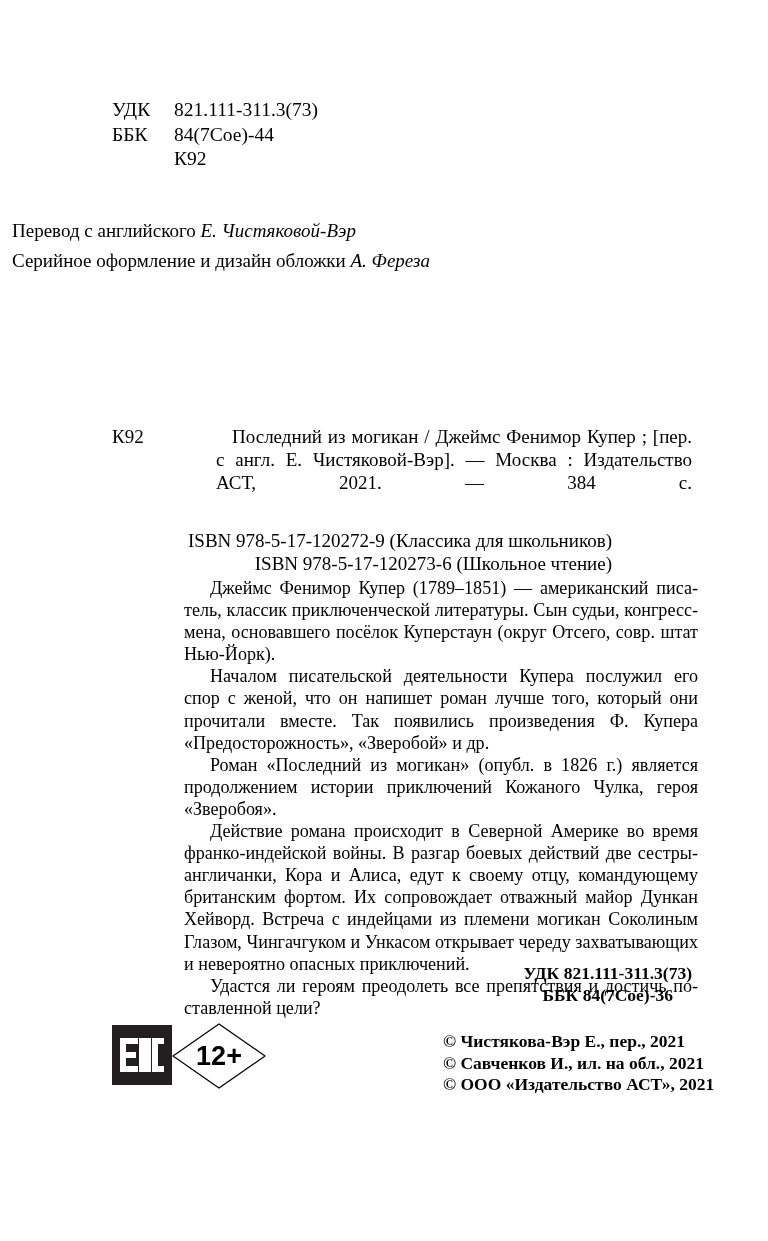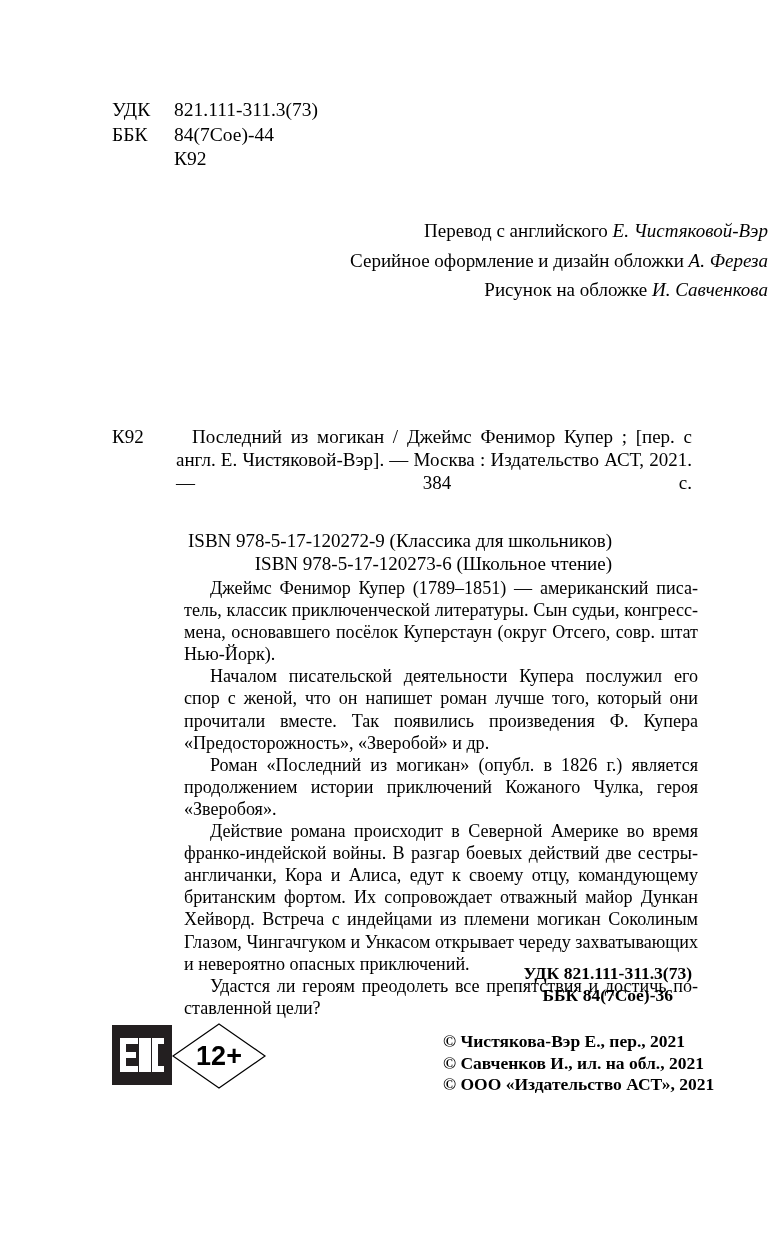--- a/index.html
+++ b/index.html
@@ -41,24 +41,24 @@
   .udc-value {
     flex: 0 0 auto;
   }
   .udc-row.indented .udc-label {
     visibility: hidden;
   }
 
   
   .credits {
     position: absolute;
-    left: 4px;
+    left: 12px;
     right: 0;
     top: 216px;
-    text-align: right;
+    text-align: left;
     font-size: 19px;
     line-height: 29.5px;
   }
   .credits .line {
     white-space: nowrap;
   }
   .credits em {
     font-style: italic;
   }
 
@@ -84,21 +84,21 @@
   }
   .record-sigla {
     position: absolute;
     left: 0;
     top: 0;
     width: 60px;
     font-size: 19px;
     line-height: 23.2px;
   }
   .record-text {
-    margin-left: 64px;
+    margin-left: 104px;
     text-align: justify;
     text-justify: inter-word;
     text-indent: 16px;
     hyphens: manual;
   }
   .record-text::after {
     content: "";
     display: inline-block;
     width: 100%;
   }
@@ -206,23 +206,20 @@
     </div>
   </div>
 
   <div class="credits">
     <div class="line">
       <span>Перевод с английского </span><em>Е. Чистяковой-Вэр</em>
     </div>
     <div class="line">
       <span>Серийное оформление и дизайн обложки </span><em>А. Фереза</em>
     </div>
-    <div class="line">
-      <span>Рисунок на обложке </span><em>И. Савченкова</em>
-    </div>
   </div>
 
   <div class="record">
     <div class="record-body">
       <span class="record-sigla">К92</span>
       <div class="record-text">Последний из могикан / Джеймс Фенимор Купер ; [пер. с англ. Е. Чистяковой-Вэр]. — Москва : Изда­тельство АСТ, 2021. — 384 с.</div>
     </div>
   </div>
 
   <div class="isbn-block">

